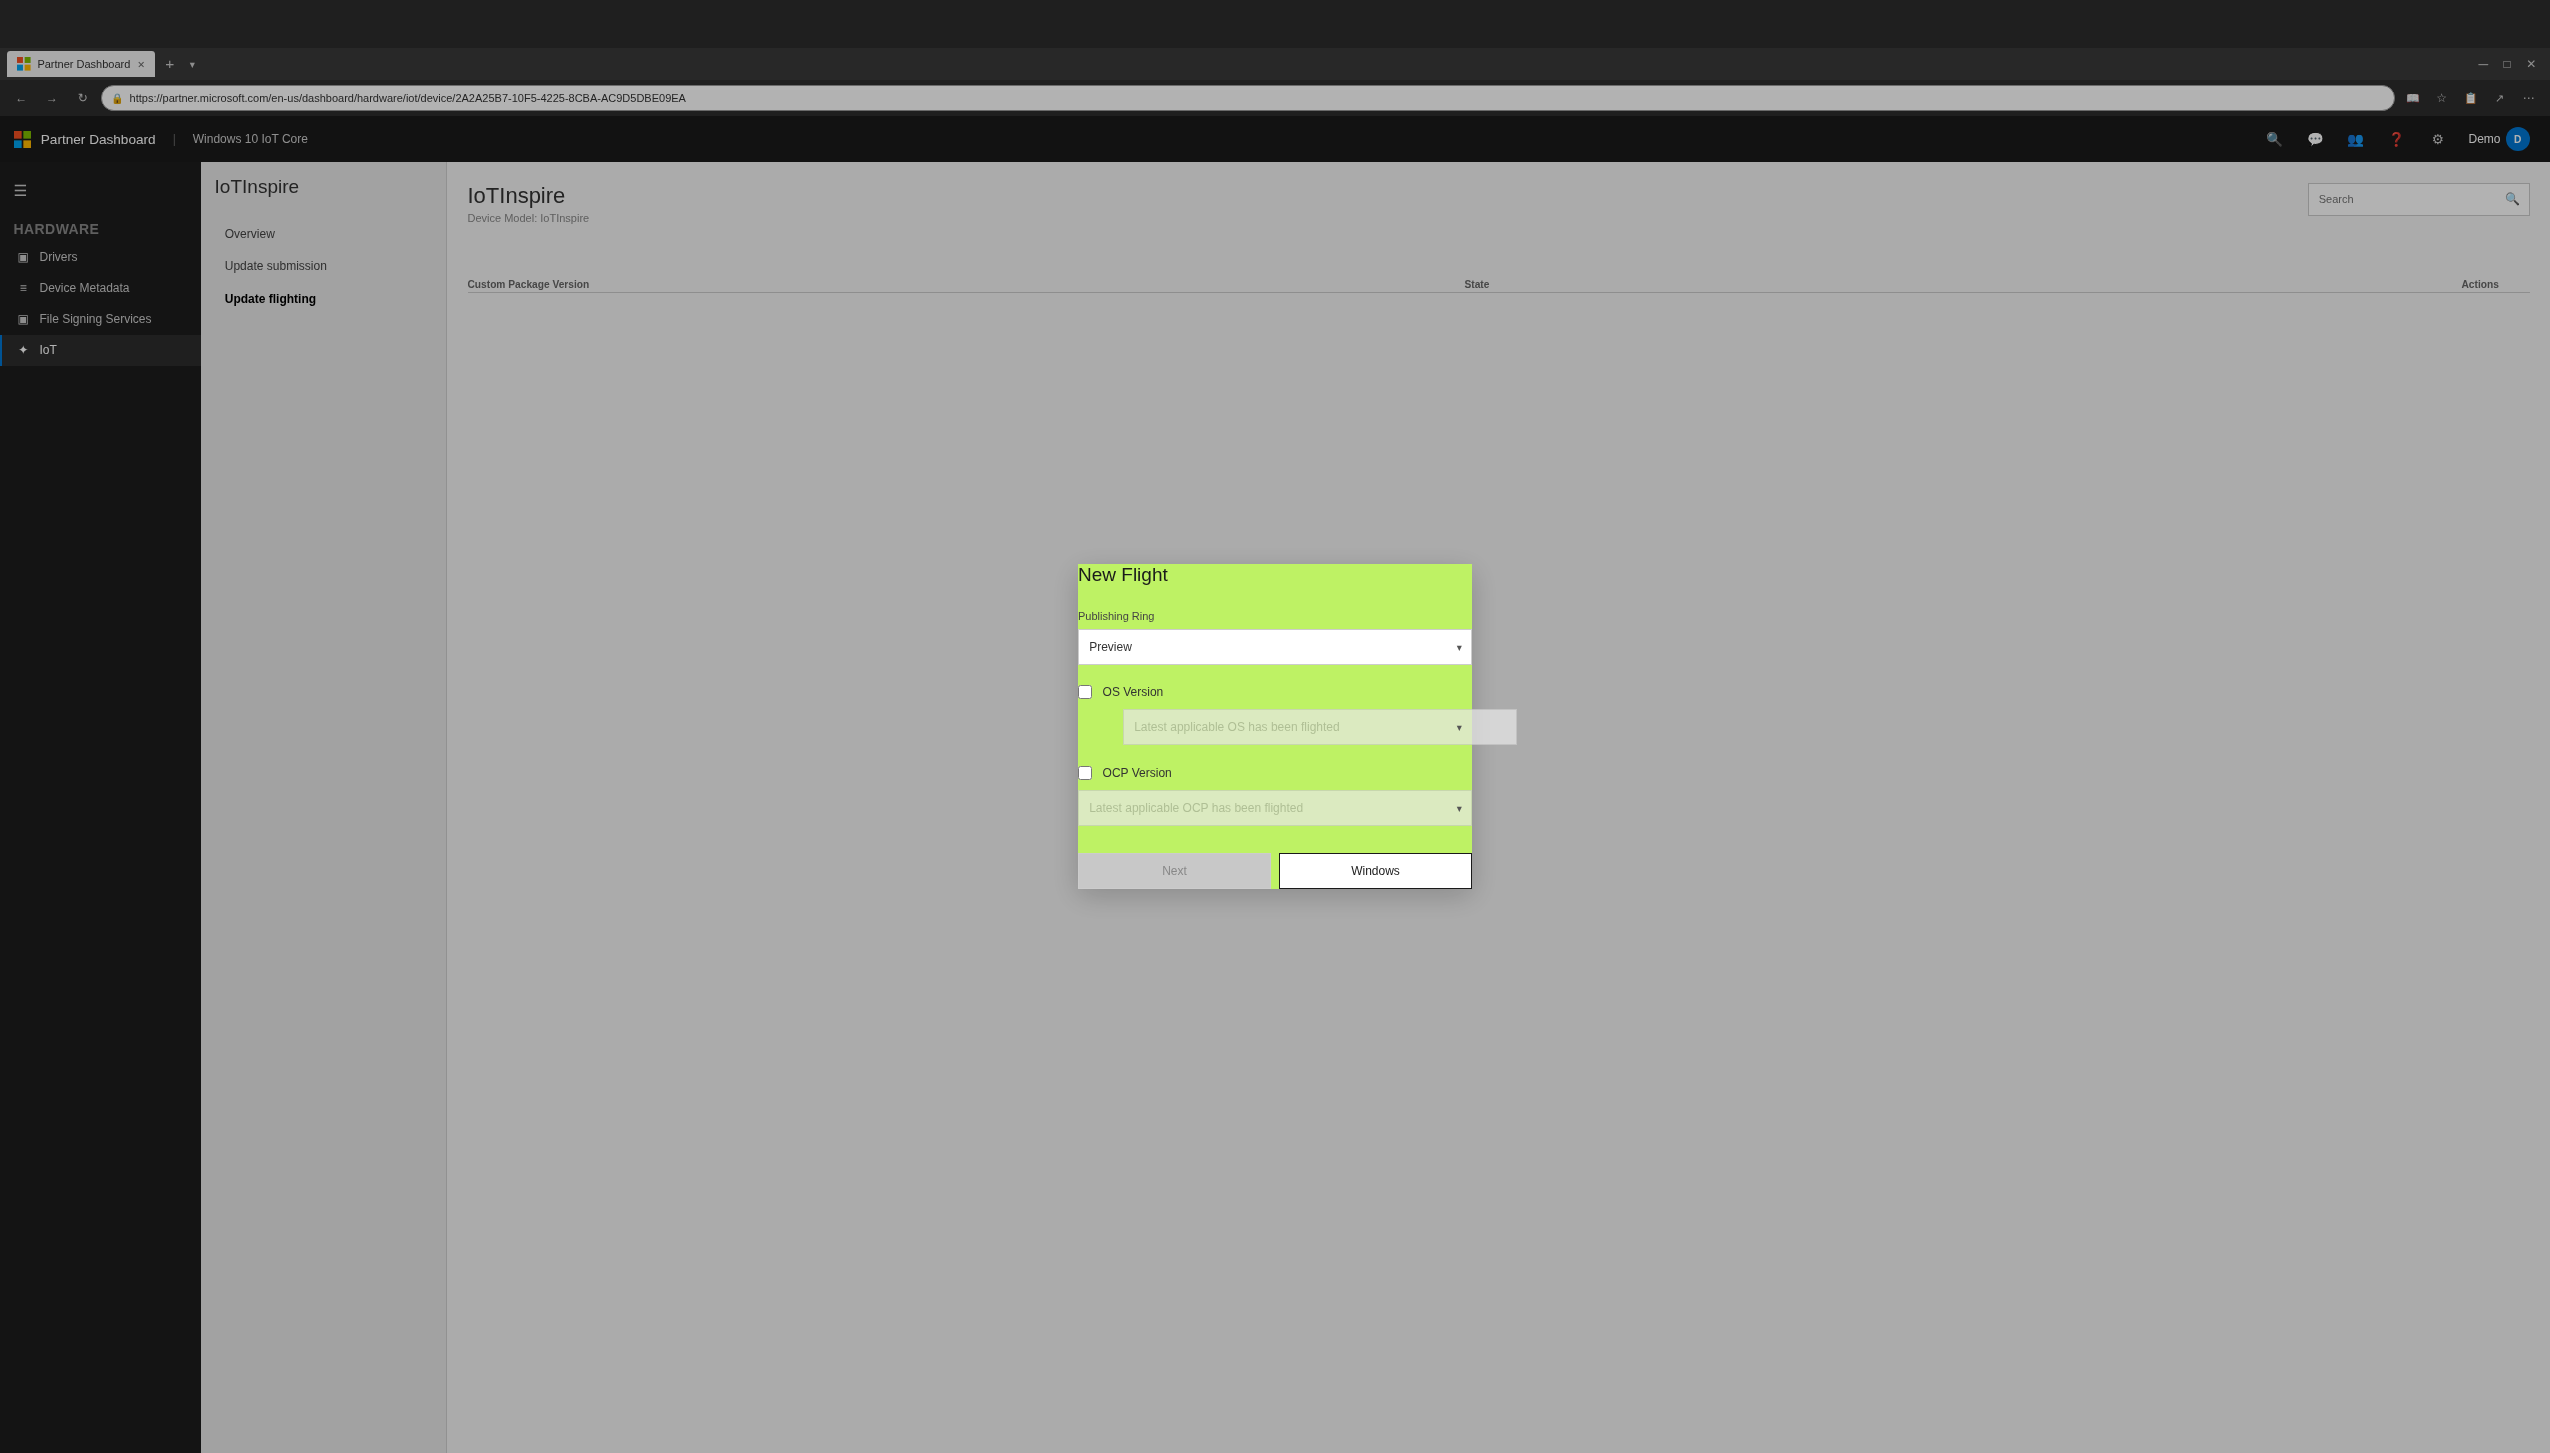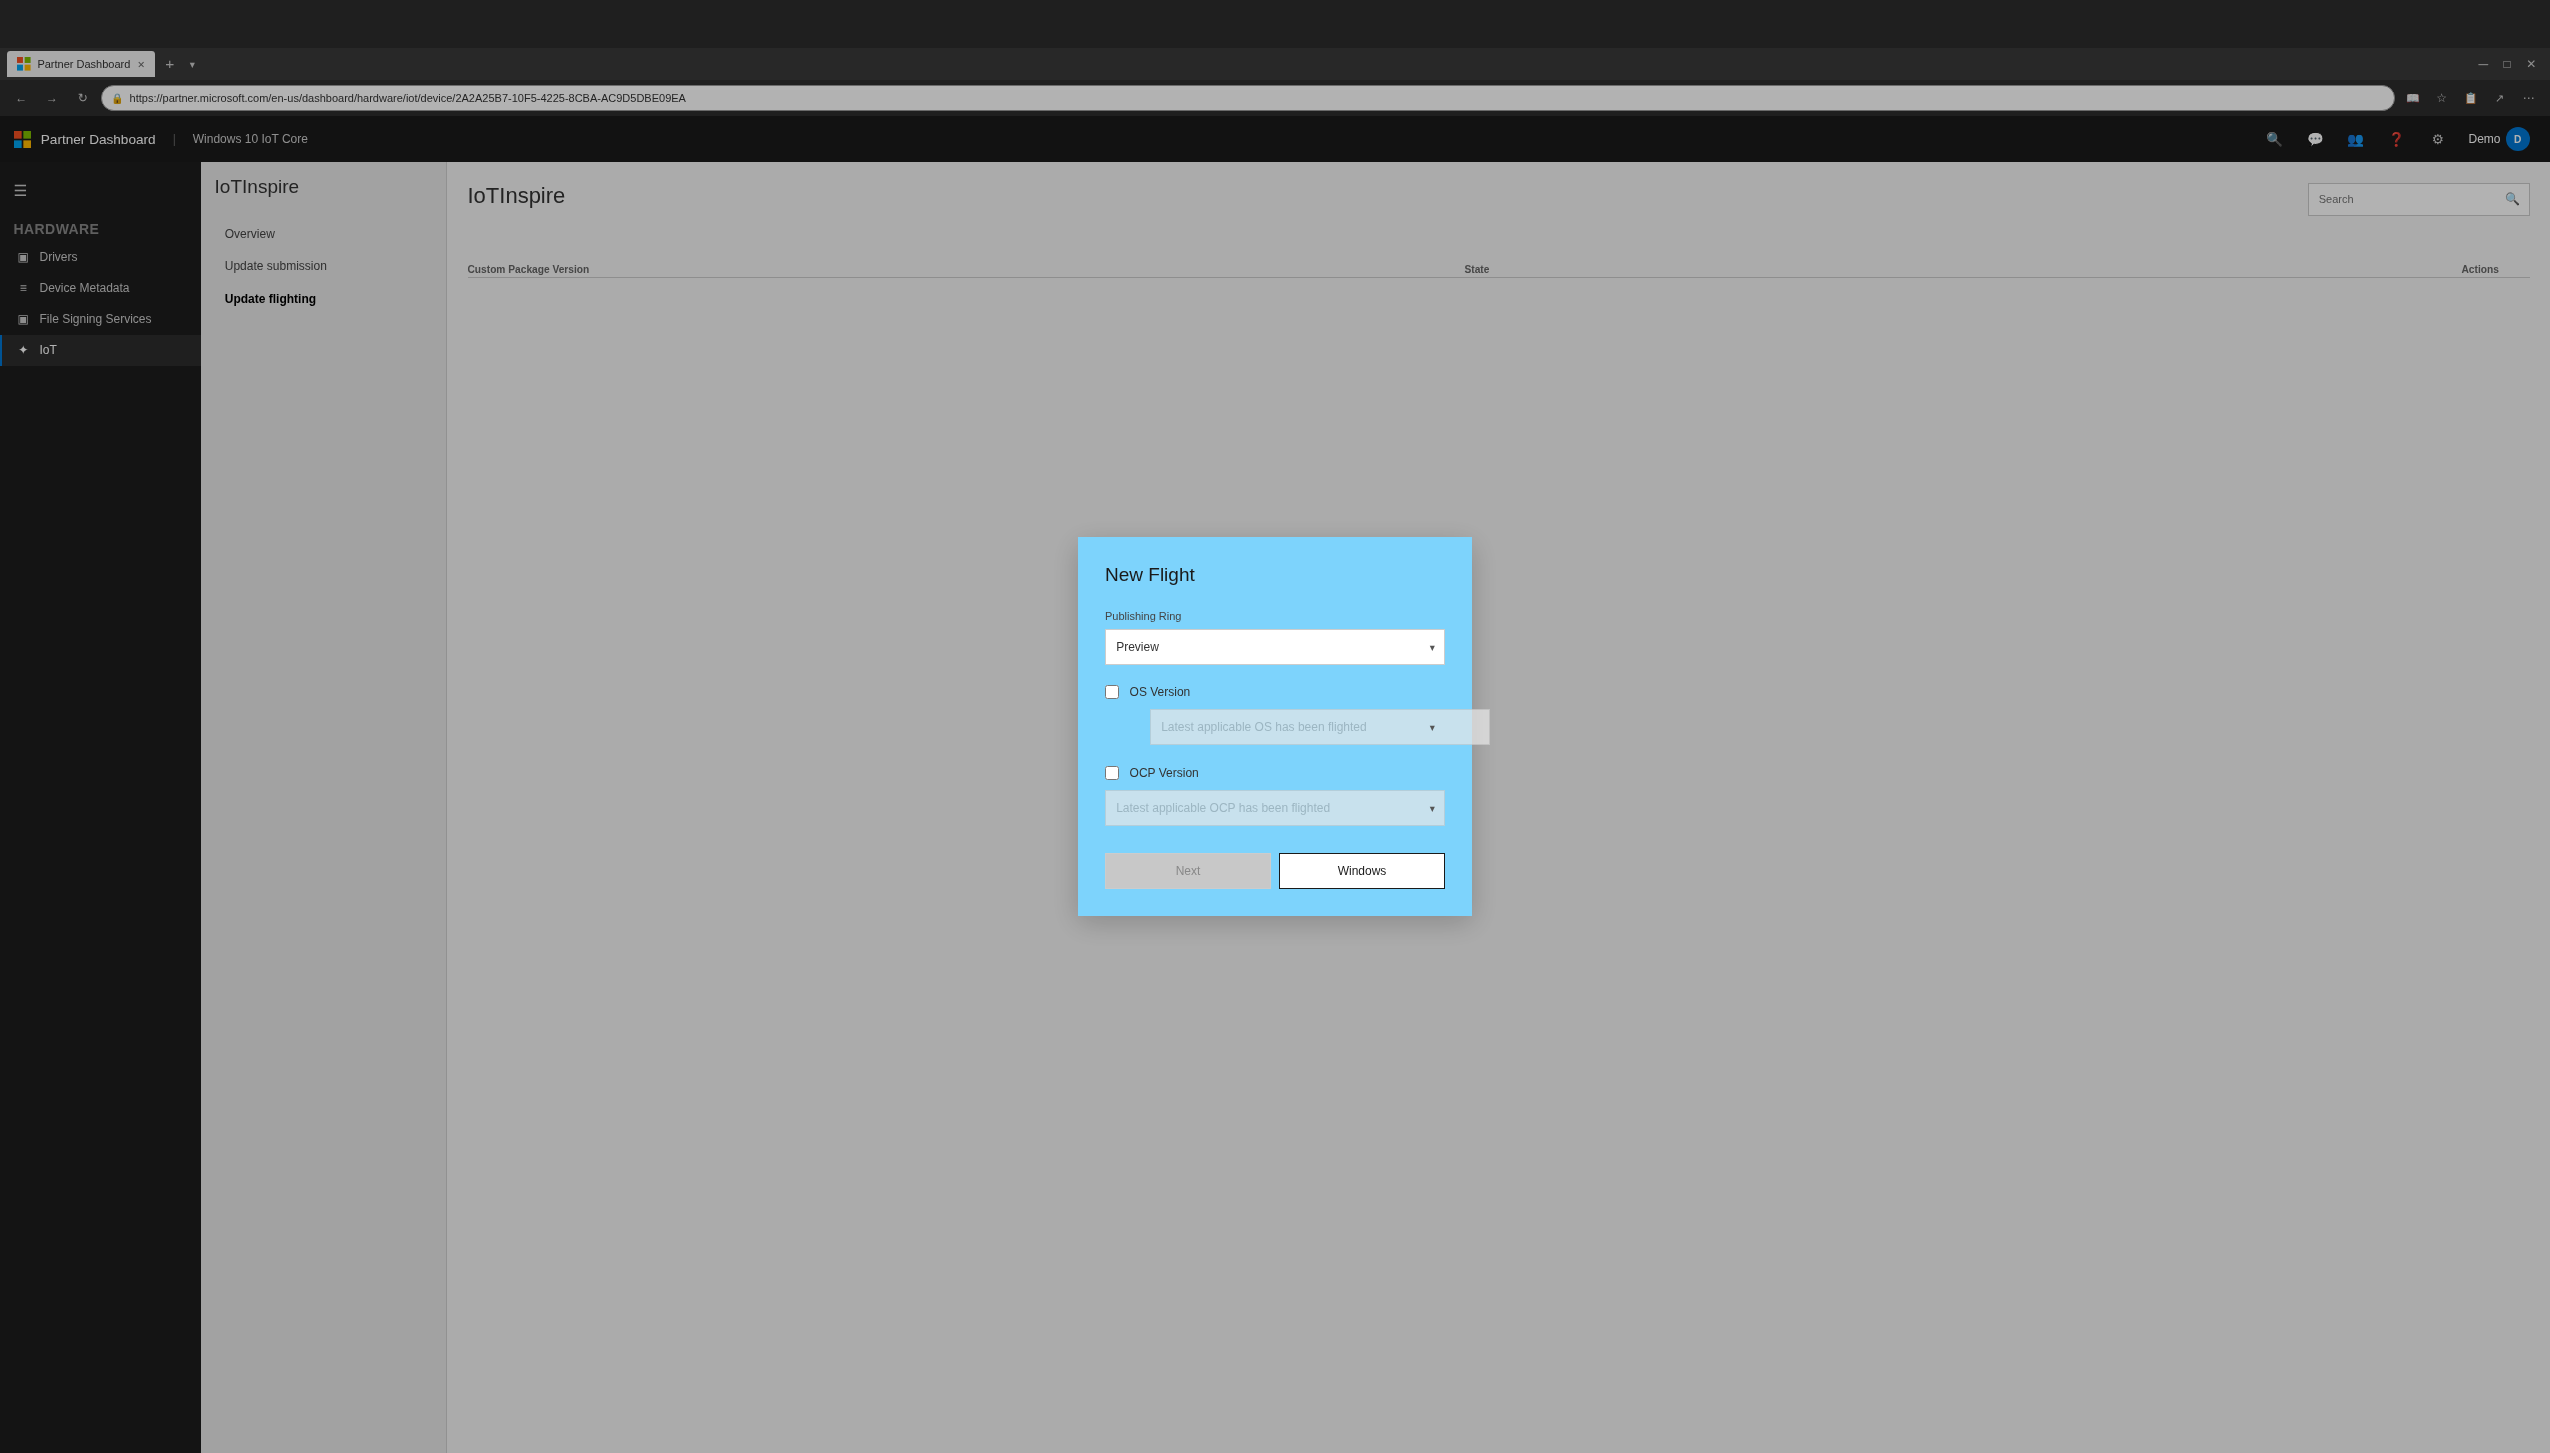--- a/index.html
+++ b/index.html
@@ -307,23 +307,22 @@
     .dialog-overlay {
       position: fixed;
       top: 0; left: 0; right: 0; bottom: 0;
       background: rgba(0,0,0,0.3);
       display: flex;
       align-items: center;
       justify-content: center;
       z-index: 1000;
     }
     .dialog {
-      background: #7dd3fc;
+      background: #bef264;
       width: 394px;
-      padding: 27px;
       box-shadow: 0 6.8px 27px rgba(0,0,0,0.2);
       position: relative;
     }
     .dialog-title {
       font-size: 19px;
       font-weight: 300;
       color: #1a1a1a;
       margin-bottom: 24px;
     }
     .form-group {
@@ -513,20 +512,21 @@
           <span>Update submission</span>
         </div>
         <div class="left-nav-item active">
           <span>Update flighting</span>
         </div>
       </div>
 
       <div class="right-pane">
         <div class="right-pane-header">
           <div class="right-pane-title">IoTInspire</div>
+          <div class="right-pane-subtitle">Device Model: IoTInspire</div>
         </div>
 
         <div class="search-box">
           <input class="search-input" type="text" placeholder="Search" style="">
           <button class="search-btn">🔍</button>
         </div>
 
         <div class="table-header" style="margin-top: 55px;">
           <div class="table-col">Custom Package Version</div>
           <div class="table-col">State</div>

